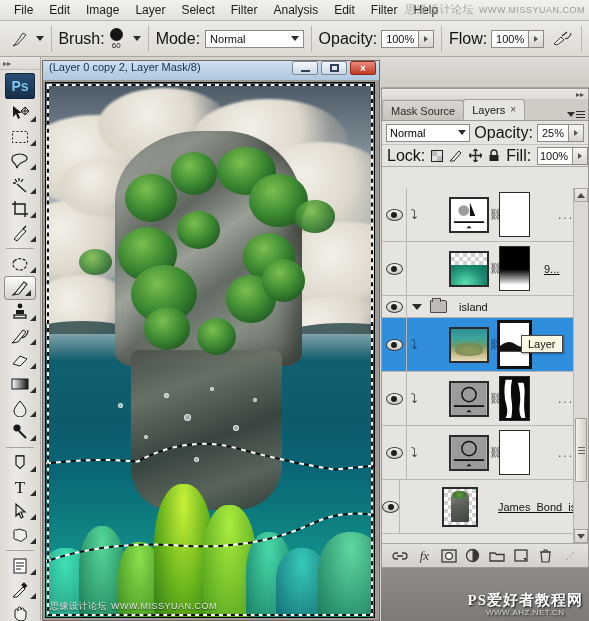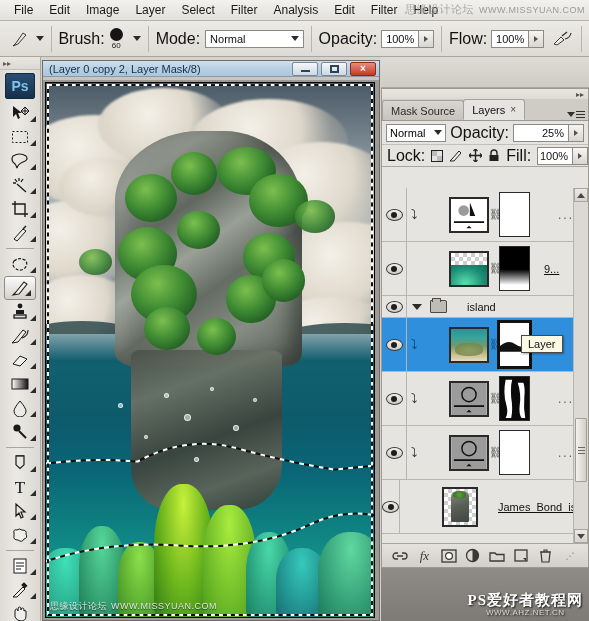--- a/index.html
+++ b/index.html
@@ -104,24 +104,24 @@
     border-right:3px solid #2b2b2b; border-bottom:3px solid #2b2b2b;
   }
   .tb-divider { height:1px; background:#a9a6a0; margin:3px 6px; }
 
   
   .docwin {
     position:absolute; left:42px; top:60px; width:338px; height:561px;
     border:1px solid #6f6c67; background:#c9c6c1;
   }
   .doc-title {
-    height:16px;
+    height:25px;
     background:linear-gradient(to bottom,#cfe0ef 0%,#b9cfe4 50%,#aac6de 100%);
     border-bottom:1px solid #8d9aa6;
-    display:flex; align-items:center; padding-left:6px;
+    display:flex; align-items:flex-start; padding-left:6px;
     font-size:11px; color:#14304a;
   }
   .winbtns { margin-left:auto; display:flex; gap:3px; padding-right:3px; }
   .winbtn {
     width:26px;height:14px; border:1px solid #7b8793; border-radius:2px;
     background:linear-gradient(to bottom,#f4f7fa,#ccd8e4);
     display:flex;align-items:center;justify-content:center;
   }
   .winbtn.close {
     background:linear-gradient(to bottom,#e98c7d,#c13a23);
@@ -690,21 +690,21 @@
       </div>
     </div>
 
     <div class="blendrow">
       <div class="blend-select">
         <span>Normal</span>
         <span class="tri-down"></span>
       </div>
       <span class="opt-lbl">Opacity:</span>
       <div style="display:flex;">
-        <div class="field num-field" style="width:56px;">25%</div>
+        <div class="field num-field" style="width:32px;">25%</div>
         <div class="spin-btn">
             <span class="spin-tri"></span>
           </div>
       </div>
     </div>
 
     <div class="lockrow">
       <span class="opt-lbl">Lock:</span>
       <span class="lock-ico">
         <svg width="12" height="12">
@@ -778,21 +778,21 @@
       </div>
 
       <div class="lrow grouprow">
         <div class="eye-cell">
           <span class="eye">
               <b></b>
             </span>
         </div>
         <span class="grp-tri"></span>
         <span class="folder-ico" style="margin-left:8px;"></span>
-        <span class="lname" style="margin-left:20px;">island</span>
+        <span class="lname" style="margin-left:12px;">island</span>
       </div>
 
       <div class="lrow selected">
         <div class="eye-cell">
           <span class="eye">
               <b></b>
             </span>
         </div>
         <span class="clip-arrow" style="color:#0b3f69;">⤵</span>
         <div class="thumb" style="margin-left:28px;">

